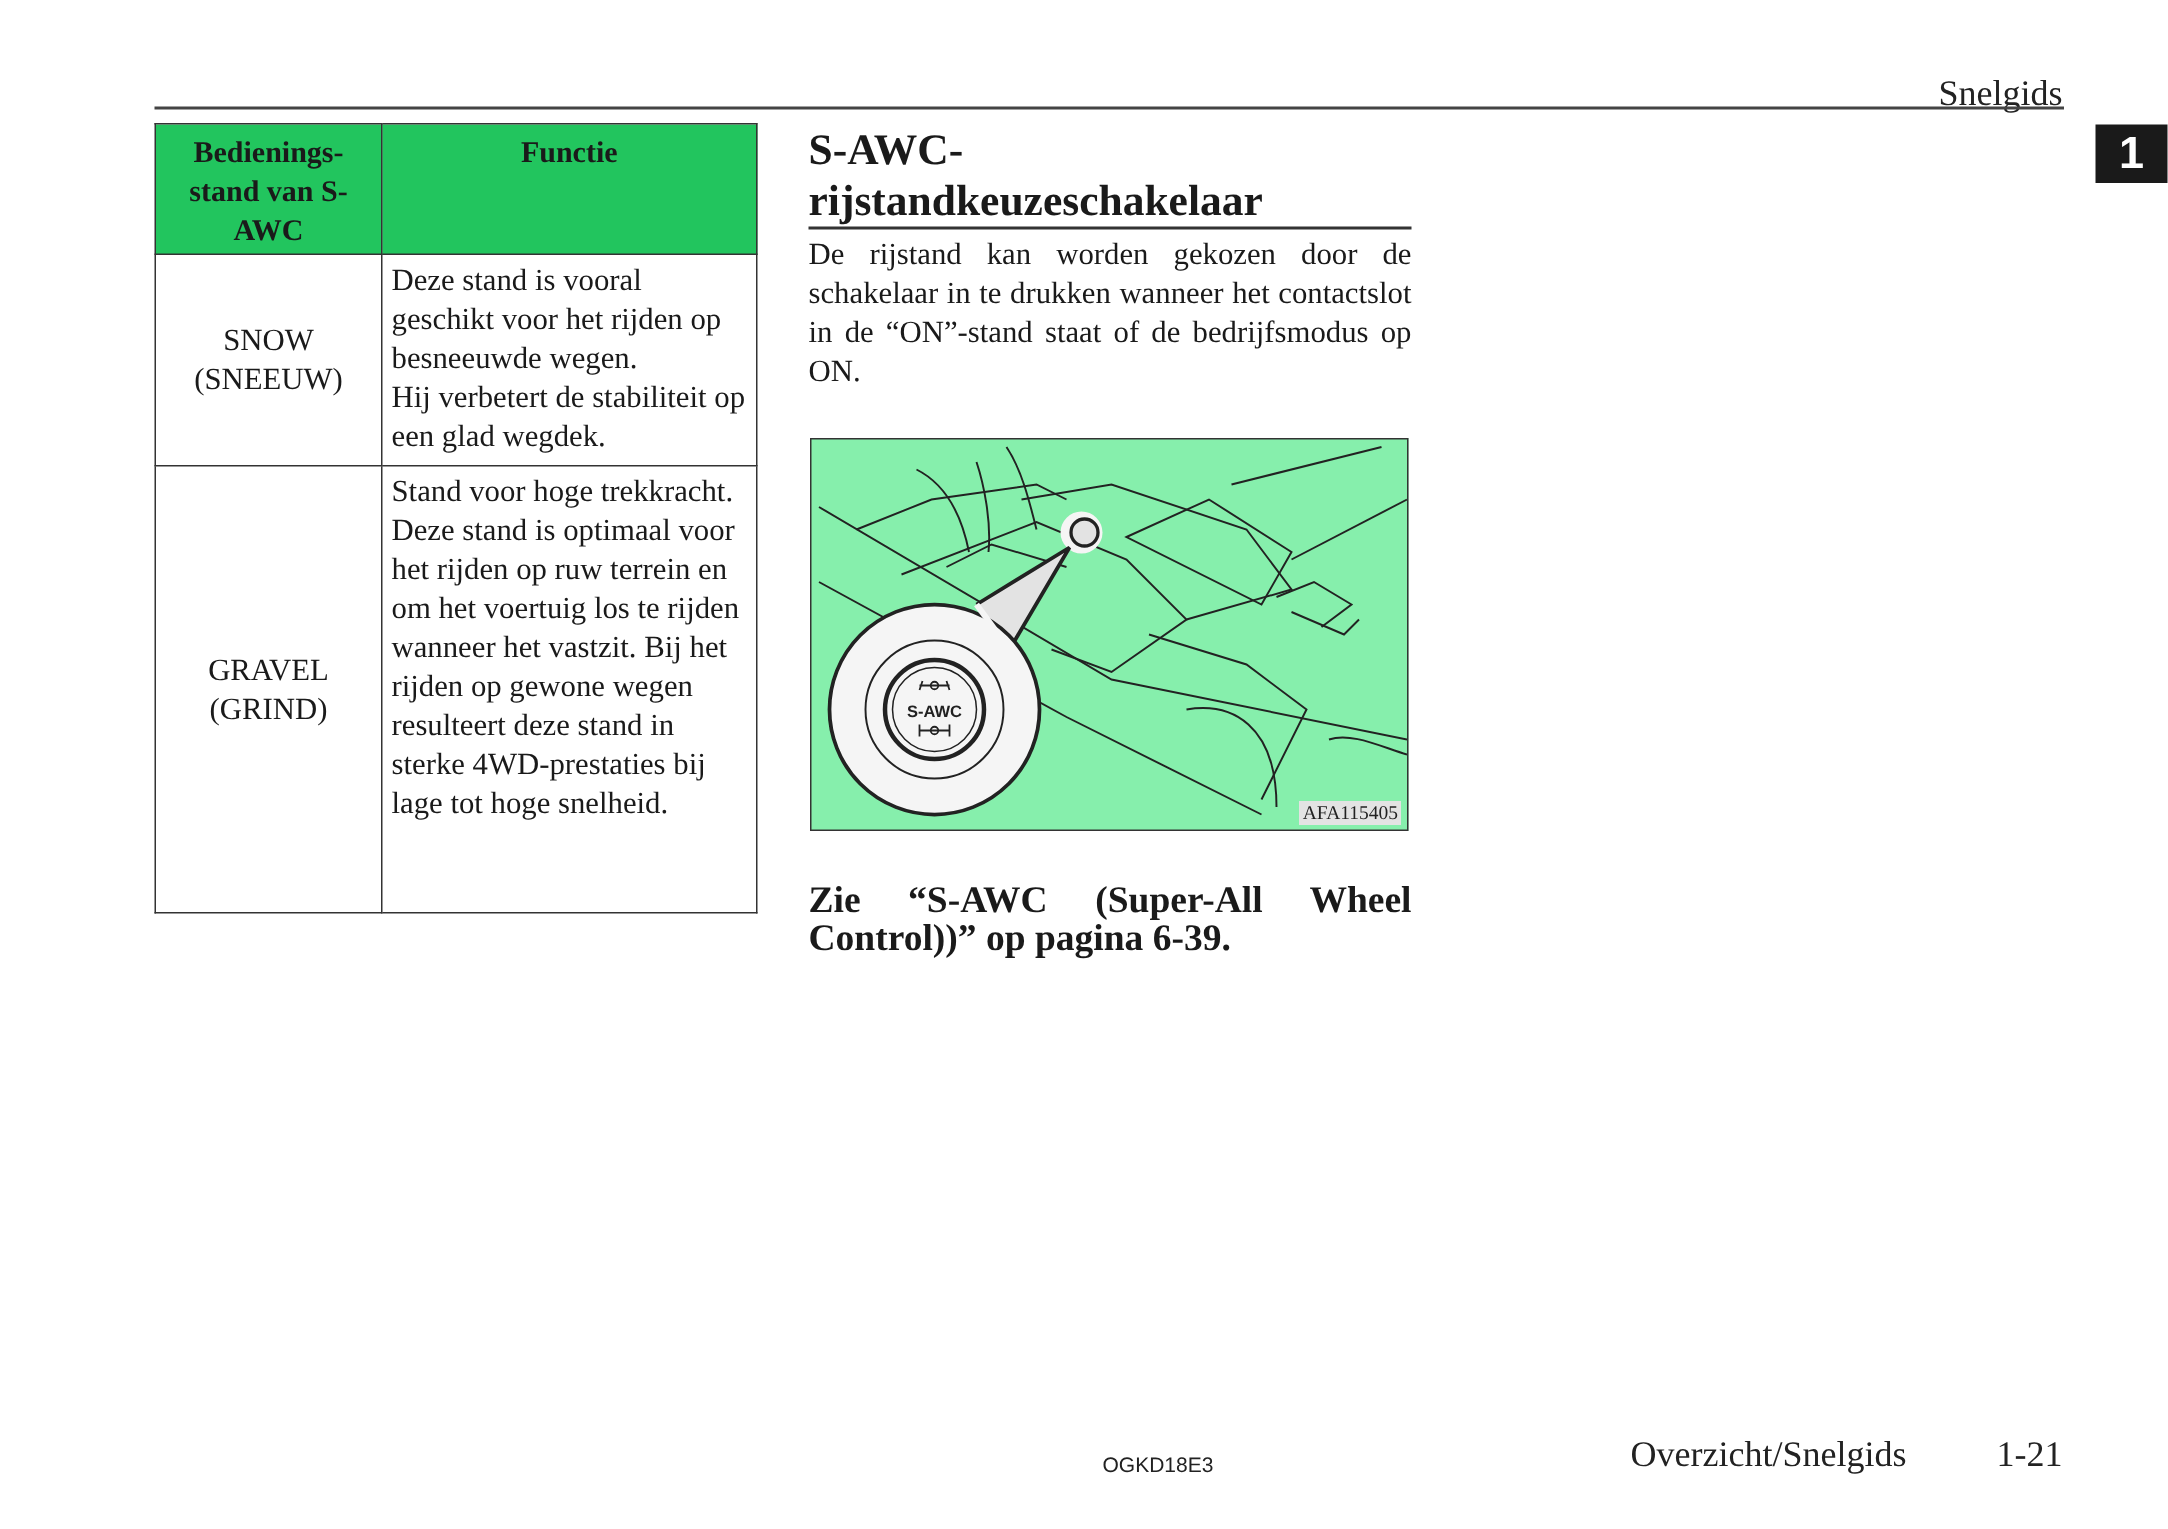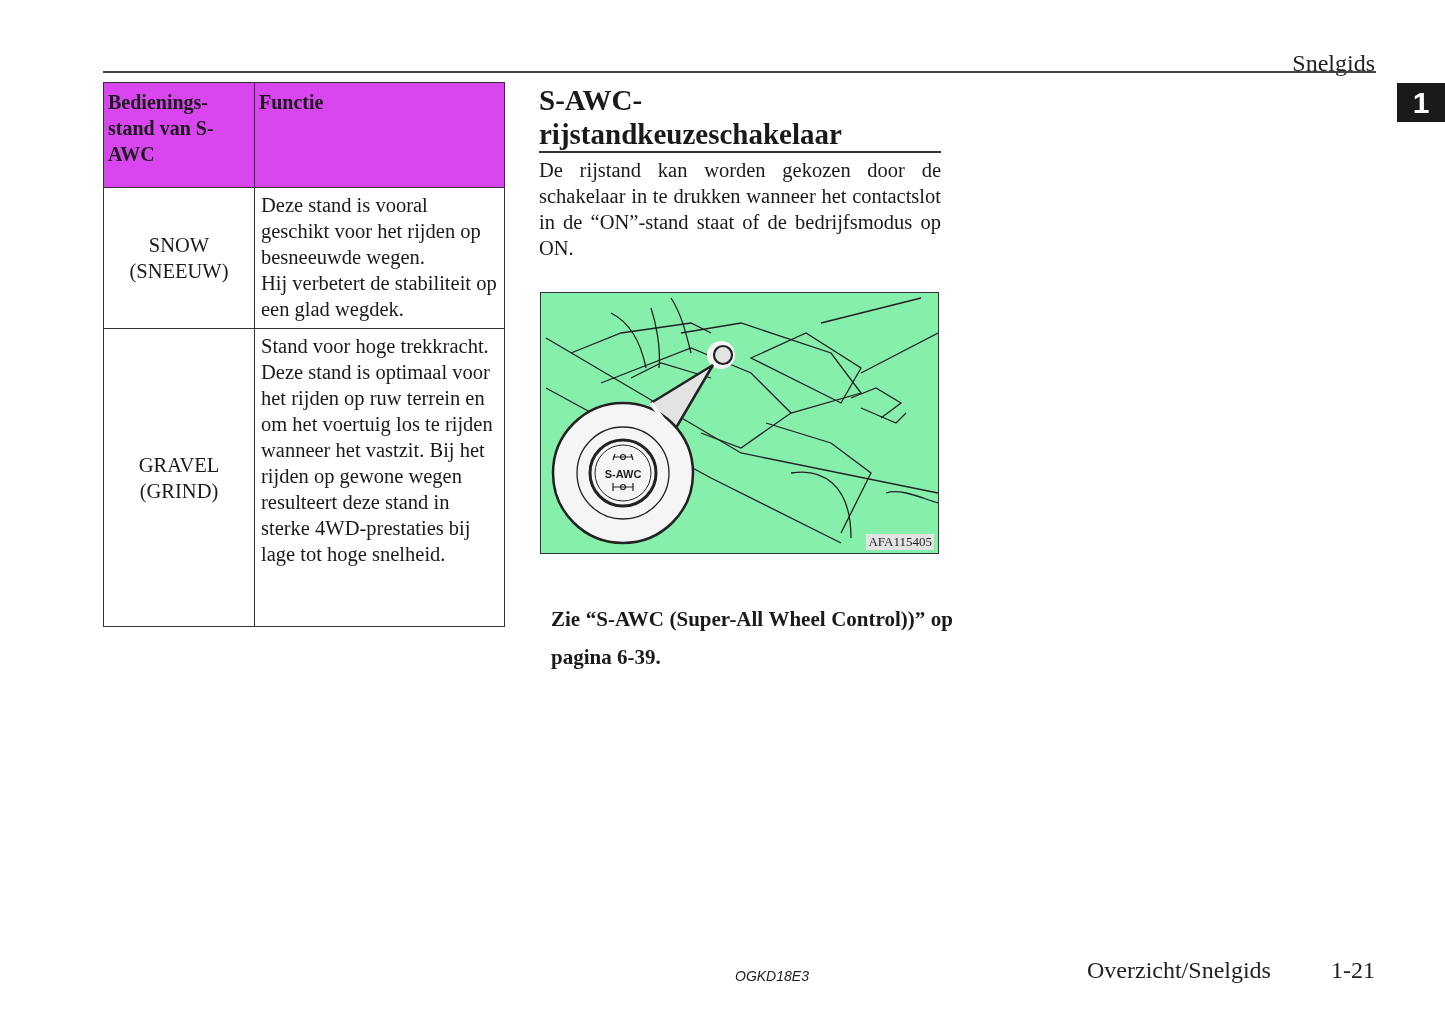--- a/index.html
+++ b/index.html
@@ -22,22 +22,22 @@
     }
     
     .sawc-table {
       position: absolute; left: 103px; top: 82px; width: 402px;
       border-collapse: collapse; font-size: 20.5px; line-height: 26px;
     }
     .sawc-table th, .sawc-table td {
       border: 1.5px solid #333; vertical-align: top;
     }
     .sawc-table th {
-      background: #d946ef; font-weight: bold; font-size: 20px; line-height: 26px;
-      padding: 6px 4px 20px 4px; text-align: left; height: 78px;
+      background: #22c55e; font-weight: bold; font-size: 20px; line-height: 26px;
+      padding: 6px 4px 2px 4px; text-align: center; height: 78px;
     }
     .sawc-table th.col1 { width: 142px; }
     .sawc-table td.mode { text-align: center; vertical-align: middle; padding: 0 4px; }
     .sawc-table td.func { padding: 4px 4px 6px 6px; text-align: left; margin-left: 12px; }
     .sawc-table td.func p { margin: 0; }
     
     .section-title {
       position: absolute; left: 539px; top: 83px; width: 402px;
       font-size: 29px; line-height: 34px; font-weight: bold; margin: 0;
     }
@@ -52,26 +52,26 @@
       position: absolute; left: 540px; top: 292px; width: 397px; height: 260px;
       border: 1.5px solid #333; background: #86efac; overflow: hidden;
     }
     .figure svg { position: absolute; left: 0; top: 0; }
     .figure-code {
       position: absolute; right: 4px; bottom: 3px;
       font-size: 13px; color: #222; background: #e3e3e3; padding: 0 2px;
     }
     .crossref {
       position: absolute; left: 539px; top: 588px; width: 402px;
-      font-size: 21px; line-height: 38px; font-weight: bold; text-align: justify; margin: 12px;
+      font-size: 25px; line-height: 25px; font-weight: bold; text-align: justify; margin: 0;
     }
     
     .doc-code {
       position: absolute; left: 735px; top: 968px;
-      font-family: "Liberation Sans", "DejaVu Sans", sans-serif; font-size: 14px; color: #222; font-style: italic;
+      font-family: "Liberation Sans", "DejaVu Sans", sans-serif; font-size: 14px; color: #222;
     }
     .footer-section {
       position: absolute; left: 1087px; top: 957px; font-size: 24px; color: #222;
     }
     .page-number {
       position: absolute; right: 70px; top: 957px; font-size: 24px; color: #222;
     }
   </style>
 </head>
 <body>

